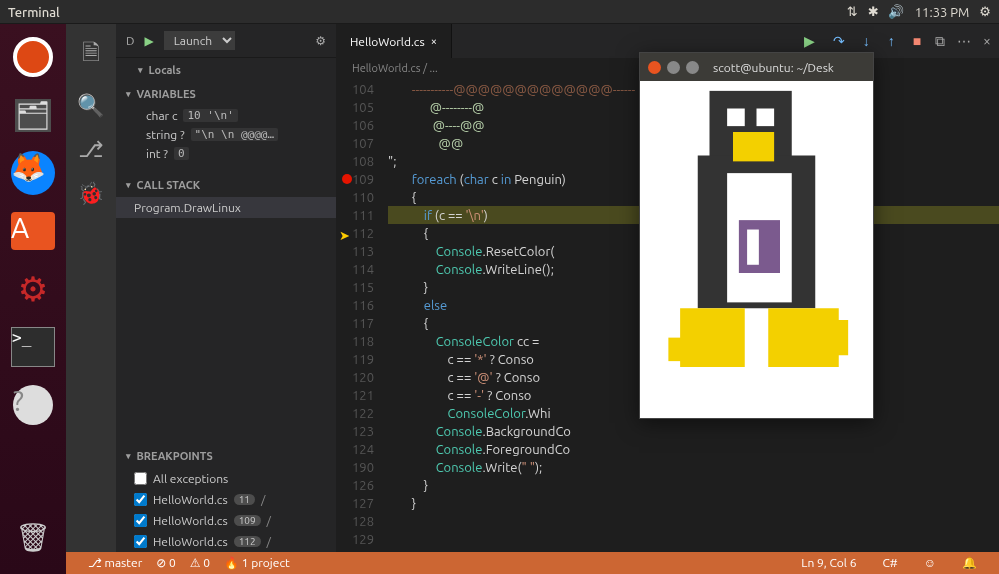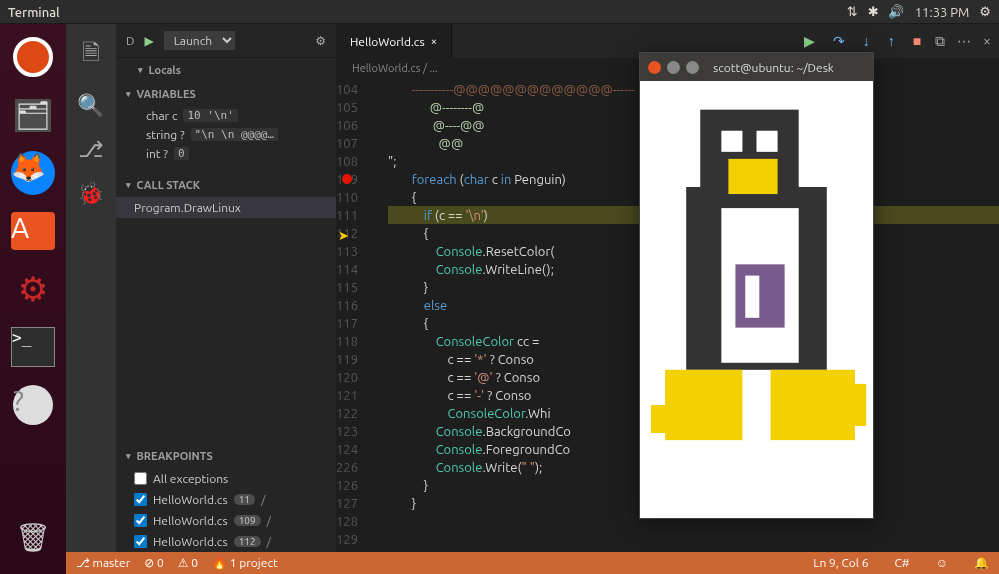--- a/index.html
+++ b/index.html
@@ -41,34 +41,34 @@
 .tabbar{height:34px;display:flex;align-items:center;background:#252526;padding-right:8px}
 .tab{padding:0 14px;height:100%;display:flex;align-items:center;font-size:12px;color:#999;background:#1e1e1e;border-right:1px solid #111}
 .tab.active{color:#fff}
 .tab .close{margin-left:6px;font-size:11px}
 .debug-controls{margin-left:auto;display:flex;gap:18px;padding:0 14px;align-items:center}
 .debug-controls span{font-size:14px;cursor:pointer}
 .dc-play{color:#89d185}.dc-step{color:#75beff}.dc-stop{color:#f48771}
 .right-icons{display:flex;gap:12px;color:#aaa;font-size:14px}
 .breadcrumb{height:20px;font-size:11px;color:#888;padding-left:16px;display:flex;align-items:center}
 .code{flex:1;display:flex;font-family:Menlo,Consolas,monospace;font-size:13px;overflow:hidden;position:relative}
-.gutter{width:52px;text-align:left;padding-right:14px;color:#555;line-height:18px;padding-top:2px;position:relative}
+.gutter{width:52px;text-align:right;padding-right:14px;color:#555;line-height:18px;padding-top:2px;position:relative}
 .gutter .ln{height:18px}
 .gutter .bp-dot{position:absolute;left:6px;width:10px;height:10px;background:#e51400;border-radius:50%}
 .gutter .arrow{position:absolute;left:2px;width:12px;height:12px;color:#ffcc00}
 .codebody{flex:1;line-height:18px;padding-top:2px;white-space:pre;color:#d4d4d4}
 .codebody .hl{background:#4a4a1f;display:block}
 .codebody .kw{color:#569cd6}
 .codebody .str{color:#ce9178}
 .codebody .cls{color:#4ec9b0}
 .codebody .dash{color:#8a5a44}
 .codebody .at{color:#b5cea8}
-.statusbar{height:22px;background:#cc6633;color:#fff;font-size:12px;display:flex;align-items:center;padding:0 10px;gap:14px}
+.statusbar{height:22px;background:#cc6633;color:#fff;font-size:12px;display:flex;align-items:center;padding:0 22px;gap:14px}
 .statusbar .sb-r{margin-left:auto;display:flex;gap:26px}
-.terminal-win{position:absolute;left:639px;top:52px;width:235px;height:467px;background:#fef9c3;border:1px solid #444;box-shadow:0 4px 20px rgba(0,0,0,.5)}
+.terminal-win{position:absolute;left:639px;top:52px;width:235px;height:367px;background:#fef9c3;border:1px solid #444;box-shadow:0 4px 20px rgba(0,0,0,.5)}
 .term-titlebar{height:28px;background:#3c3b37;display:flex;align-items:center;padding:0 8px;gap:6px;font-size:12px;color:#ddd}
 .term-titlebar .tbtn{width:13px;height:13px;border-radius:50%}
 .tbtn.close{background:#e95420}.tbtn.min{background:#888}.tbtn.max{background:#888}
 .term-body{height:calc(100% - 28px);background:#fff;padding:4px;position:relative;overflow:hidden}
 svg.tux{width:100%;height:100%}
 </style>
 </head>
 <body>
 
 <div class="topbar">
@@ -208,21 +208,21 @@
             <div class="ln">115</div>
             <div class="ln">116</div>
             <div class="ln">117</div>
             <div class="ln">118</div>
             <div class="ln">119</div>
             <div class="ln">120</div>
             <div class="ln">121</div>
             <div class="ln">122</div>
             <div class="ln">123</div>
             <div class="ln">124</div>
-            <div class="ln">226</div>
+            <div class="ln">190</div>
             <div class="ln">126</div>
             <div class="ln">127</div>
             <div class="ln">128</div>
             <div class="ln">129</div>
           </div>
         <div class="codebody" id="codebody"><div><span class="dash">        -----------@@@@@@@@@@@@@------</span></div><div><span class="at">              @--------@</span></div><div><span class="at">               @----@@</span></div><div><span class="at">                 @@</span></div><div></div><div>";</div><div><span class="kw">        foreach</span> (<span class="kw">char</span> c <span class="kw">in</span> Penguin)</div><div>        {</div><div class="hl"><span class="kw">            if</span> (c == <span class="str">'\n'</span>)</div><div>            {</div><div>                <span class="cls">Console</span>.ResetColor(</div><div>                <span class="cls">Console</span>.WriteLine();</div><div>            }</div><div>            <span class="kw">else</span></div><div>            {</div><div>                <span class="cls">ConsoleColor</span> cc =</div><div>                    c == <span class="str">'*'</span> ? Conso</div><div>                    c == <span class="str">'@'</span> ? Conso</div><div>                    c == <span class="str">'-'</span> ? Conso</div><div>                    <span class="cls">ConsoleColor</span>.Whi</div><div>                <span class="cls">Console</span>.BackgroundCo</div><div>                <span class="cls">Console</span>.ForegroundCo</div><div>                <span class="cls">Console</span>.Write(<span class="str">" "</span>);</div><div>            }</div><div>        }</div><div></div></div>
       </div>
     </div>
   </div>
 

